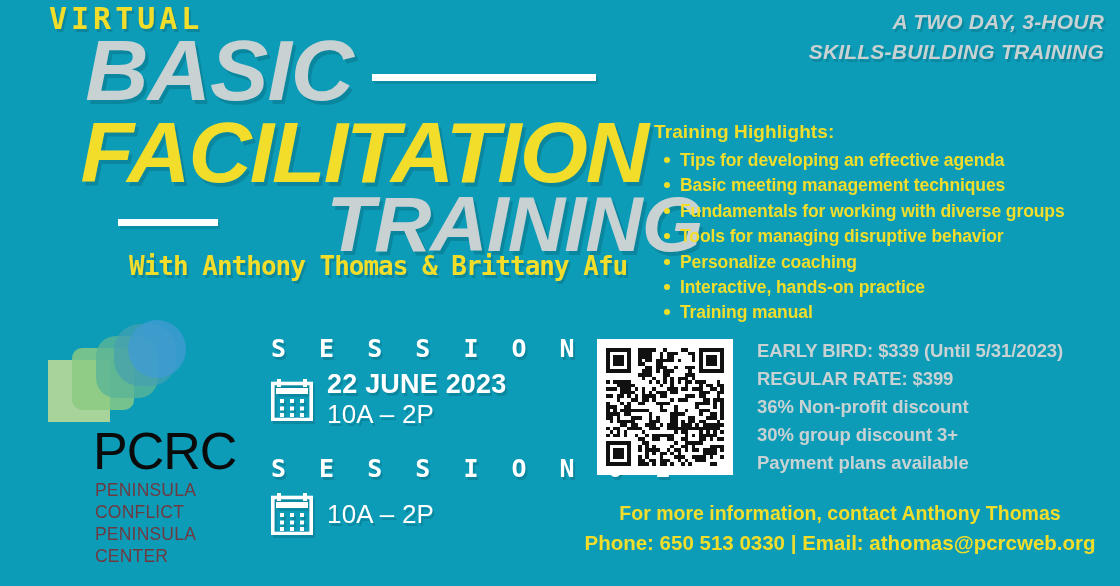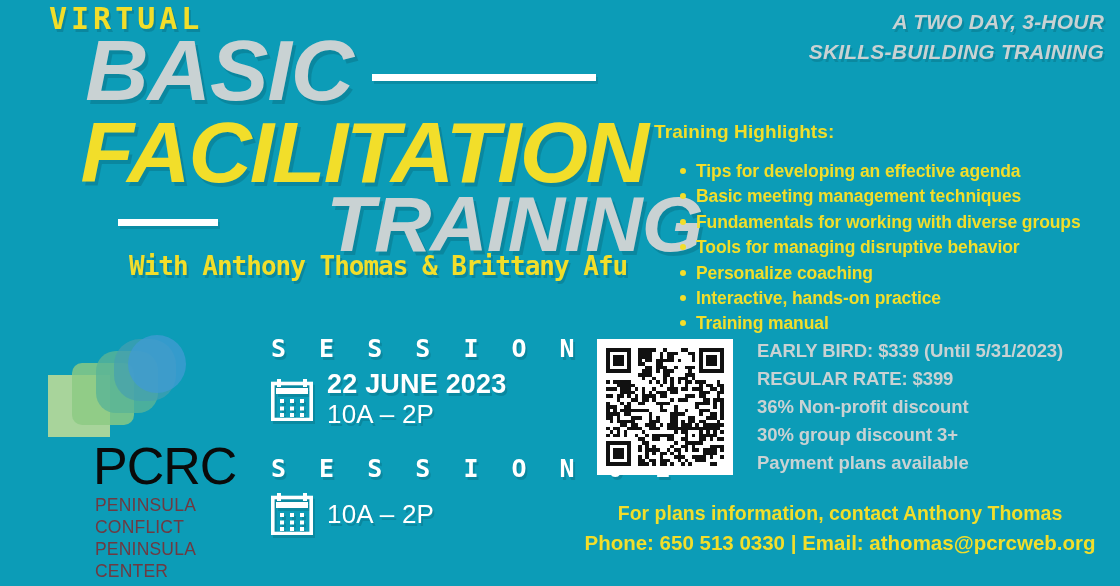--- a/index.html
+++ b/index.html
@@ -54,32 +54,32 @@
     font-weight:bold;font-style:italic;font-size:21px;
     color:#c9d2d3;line-height:1.45;letter-spacing:.2px;
     text-shadow:2px 3px 0 rgba(0,0,0,.12);
   }
 
   
   .highlights{position:absolute;left:654px;top:121px;width:460px;}
   .hl-title{
     font-weight:bold;font-size:19px;color:#f2de2a;letter-spacing:.1px;margin-bottom:5px;
   }
-  .hl-list{list-style:none;margin:16px;padding:0 0 0 26px;}
+  .hl-list{list-style:none;margin:0;padding:0 0 0 26px;}
   .hl-list li{
     position:relative;font-weight:bold;font-size:17.5px;color:#f2de2a;
     line-height:1.45;white-space:nowrap;letter-spacing:-.1px;
   }
   .hl-list li::before{
     content:"";position:absolute;left:-16px;top:9px;
     width:6px;height:6px;border-radius:50%;background:#f2de2a;
   }
 
   
-  .logo{position:absolute;left:48px;top:335px;width:180px;}
+  .logo{position:absolute;left:48px;top:320px;width:180px;}
   .logo-marks{position:relative;width:130px;height:105px;}
   .logo-marks > div{position:absolute;}
   .m1{left:0;top:40px;width:62px;height:62px;background:rgba(196,222,150,.85);}
   .m2{left:24px;top:28px;width:62px;height:62px;border-radius:10px;background:rgba(140,202,130,.82);}
   .m3{left:48px;top:16px;width:62px;height:62px;border-radius:20px;background:rgba(90,180,150,.80);}
   .m4{left:66px;top:4px;width:62px;height:62px;border-radius:26px;background:rgba(70,160,175,.70);}
   .m5{left:80px;top:0px;width:58px;height:58px;border-radius:50%;background:rgba(64,155,210,.78);}
 
   .pcrc{
     position:absolute;left:45px;top:105px;
@@ -257,17 +257,17 @@
 
   <div class="pricing">
     <div>EARLY BIRD: $339 (Until 5/31/2023)</div>
     <div>REGULAR RATE: $399</div>
     <div>36% Non-profit discount</div>
     <div>30% group discount 3+</div>
     <div>Payment plans available</div>
   </div>
 
   <div class="contact">
-    <div class="c1">For plans information, contact Anthony Thomas</div>
+    <div class="c1">For more information, contact Anthony Thomas</div>
     <div class="c2">Phone: 650 513 0330 | Email: athomas@pcrcweb.org</div>
   </div>
 
 </div>
 
 </body></html>

